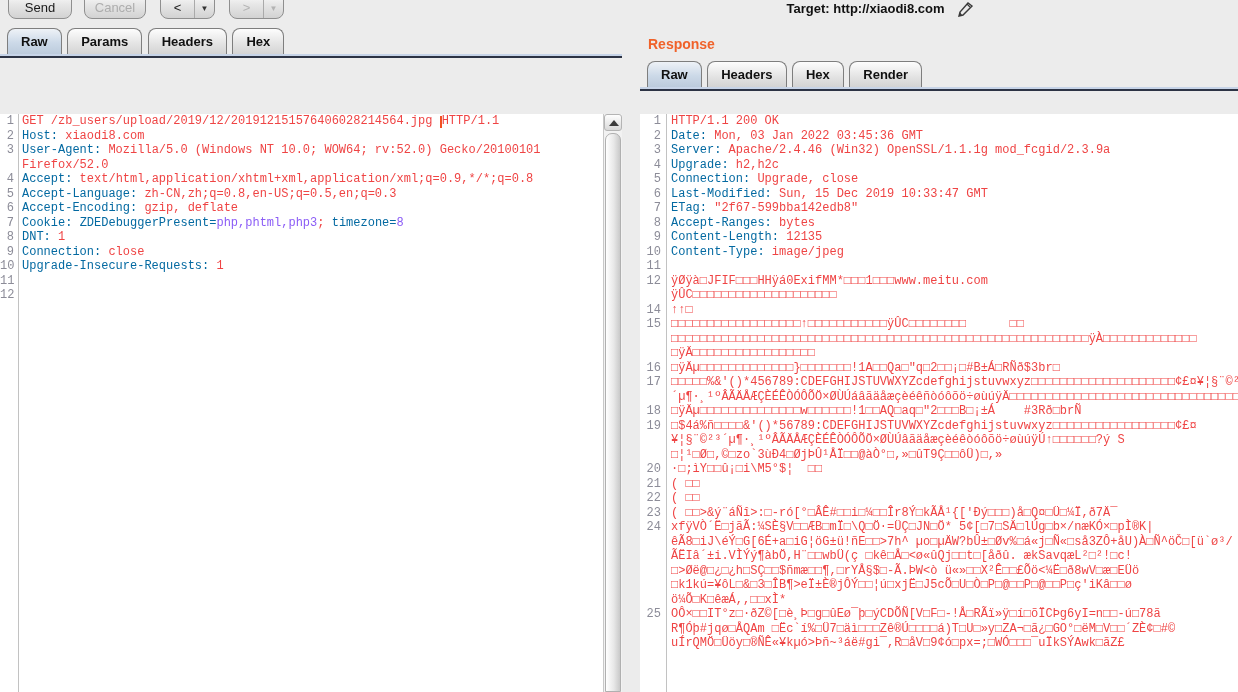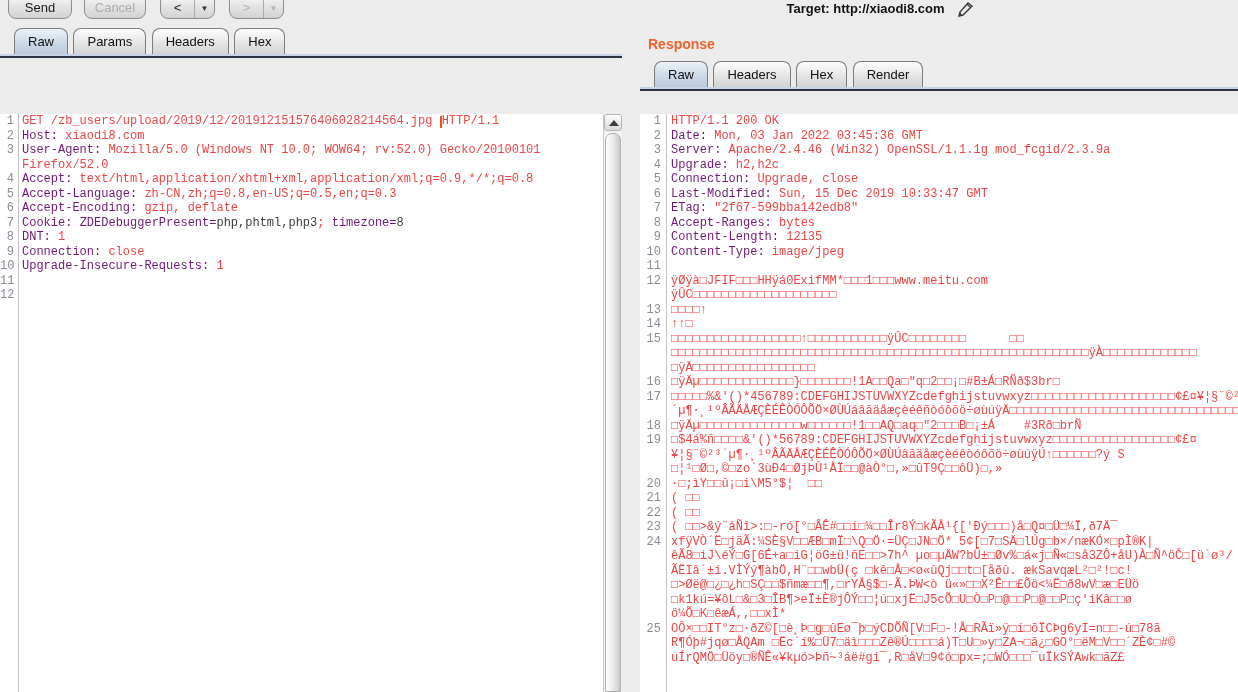--- a/index.html
+++ b/index.html
@@ -28,21 +28,21 @@
   .target-label { display:inline-block; font-size:13px; font-weight:bold; color:#111;
     vertical-align:top; padding-top:1px; }
   .pencil { display:inline-block; width:20px; height:20px; margin-left:6px; vertical-align:top; }
   .help-clip { position:absolute; top:0; right:0; width:14px; height:28px; overflow:hidden; }
 
   
   .panel { position:absolute; top:28px; bottom:0; }
   .panel-req  { left:0;    width:622px; }
   .panel-resp { left:640px; width:598px; }
   .panel-title { font-size:14px; font-weight:bold; color:#f0622a; margin:8px 0 9px 8px; }
-  .tabstrip { position:relative; height:26px; padding-left:14px; }
+  .tabstrip { position:relative; height:26px; padding-left:7px;font-weight:bold; }
   .tabstrip::after { content:""; position:absolute; left:0; right:0; bottom:-4px; height:4px;
     background:linear-gradient(#c7d4e8 0 50%, #2c3344 50% 100%); }
   .tab { position:relative; display:inline-block; height:26px; padding:0 13px;
     margin-right:1px; border:1px solid #7e7e7e; border-bottom:none;
     border-radius:8px 8px 0 0; background:linear-gradient(#fdfdfd,#e3e3e3 60%,#d4d4d4);
     font-size:13px; color:#111; line-height:26px; vertical-align:bottom; }
   .tab.sel { background:linear-gradient(#eef2f7,#ccd9e8 55%,#bccbdc); }
 
   .editor { position:absolute; left:0; right:0; top:86px; bottom:0; background:#ffffff;
     overflow:hidden; font-size:12px; line-height:14.5px; cursor:text; }
@@ -53,23 +53,23 @@
   .line { display:flex; }
   .num { flex:none; text-align:right; color:#8c8c98; }
   .panel-req  .num { width:15px; padding-right:1px; }
   .panel-resp .num { width:22px; padding-right:1px; }
   .content { flex:1; white-space:pre-wrap; overflow-wrap:break-word; min-height:14.5px;
     color:#000; }
   .panel-req  .content { padding-left:7px; }
   .panel-resp .content { padding-left:9px; }
   .panel-req  .line:first-child .content { background:#e7eefb; }
   .panel-resp .line:first-child .content { background:#efefef; }
-  .seg-h { color:#701a75; }
+  .seg-h { color:#0369a1; }
   .seg-v { color:#ef4444; }
-  .seg-r { color:#404040; }
+  .seg-r { color:#8b5cf6; }
   .caret { display:inline-block; width:2px; height:12px; background:#f25022;
     vertical-align:text-bottom; }
 
   
   .vscroll { position:absolute; right:0; top:86px; bottom:0; width:19px; background:#f2f2f2;
     border-left:1px solid #c8c8c8; }
   .vs-up { position:absolute; top:0; left:0; right:0; height:17px;
     background:linear-gradient(#fefefe,#d9d9d9); border:1px solid #b4b4b4;
     border-radius:3px; }
   .vs-up::after { content:""; position:absolute; left:4px; top:5px; width:0; height:0;
@@ -223,24 +223,20 @@
       </div>
       <div class="line">
         <span class="num">11</span>
         <div class="content"></div>
       </div>
       <div class="line">
         <span class="num">12</span>
         <div class="content"><span class="seg-v">ÿØÿà□JFIF□□□HHÿá0ExifMM*□□□1□□□www.meitu.com                                    ÿÛC□□□□□□□□□□□□□□□□□□□□</span></div>
       </div>
       <div class="line">
-        <span class="num">13</span>
-        <div class="content"><span class="seg-v">□□□□↑</span></div>
-      </div>
-      <div class="line">
         <span class="num">14</span>
         <div class="content"><span class="seg-v">↑↑□</span></div>
       </div>
       <div class="line">
         <span class="num">15</span>
         <div class="content"><span class="seg-v">□□□□□□□□□□□□□□□□□□↑□□□□□□□□□□□ÿÛC□□□□□□□□      □□ □□□□□□□□□□□□□□□□□□□□□□□□□□□□□□□□□□□□□□□□□□□□□□□□□□□□□□□□□□ÿÀ□□□□□□□□□□□□□ □ÿÄ□□□□□□□□□□□□□□□□□</span></div>
       </div>
       <div class="line">
         <span class="num">16</span>
         <div class="content"><span class="seg-v">□ÿÄµ□□□□□□□□□□□□□}□□□□□□□!1A□□Qa□"q□2□□¡□#B±Á□RÑð$3br□</span></div>

